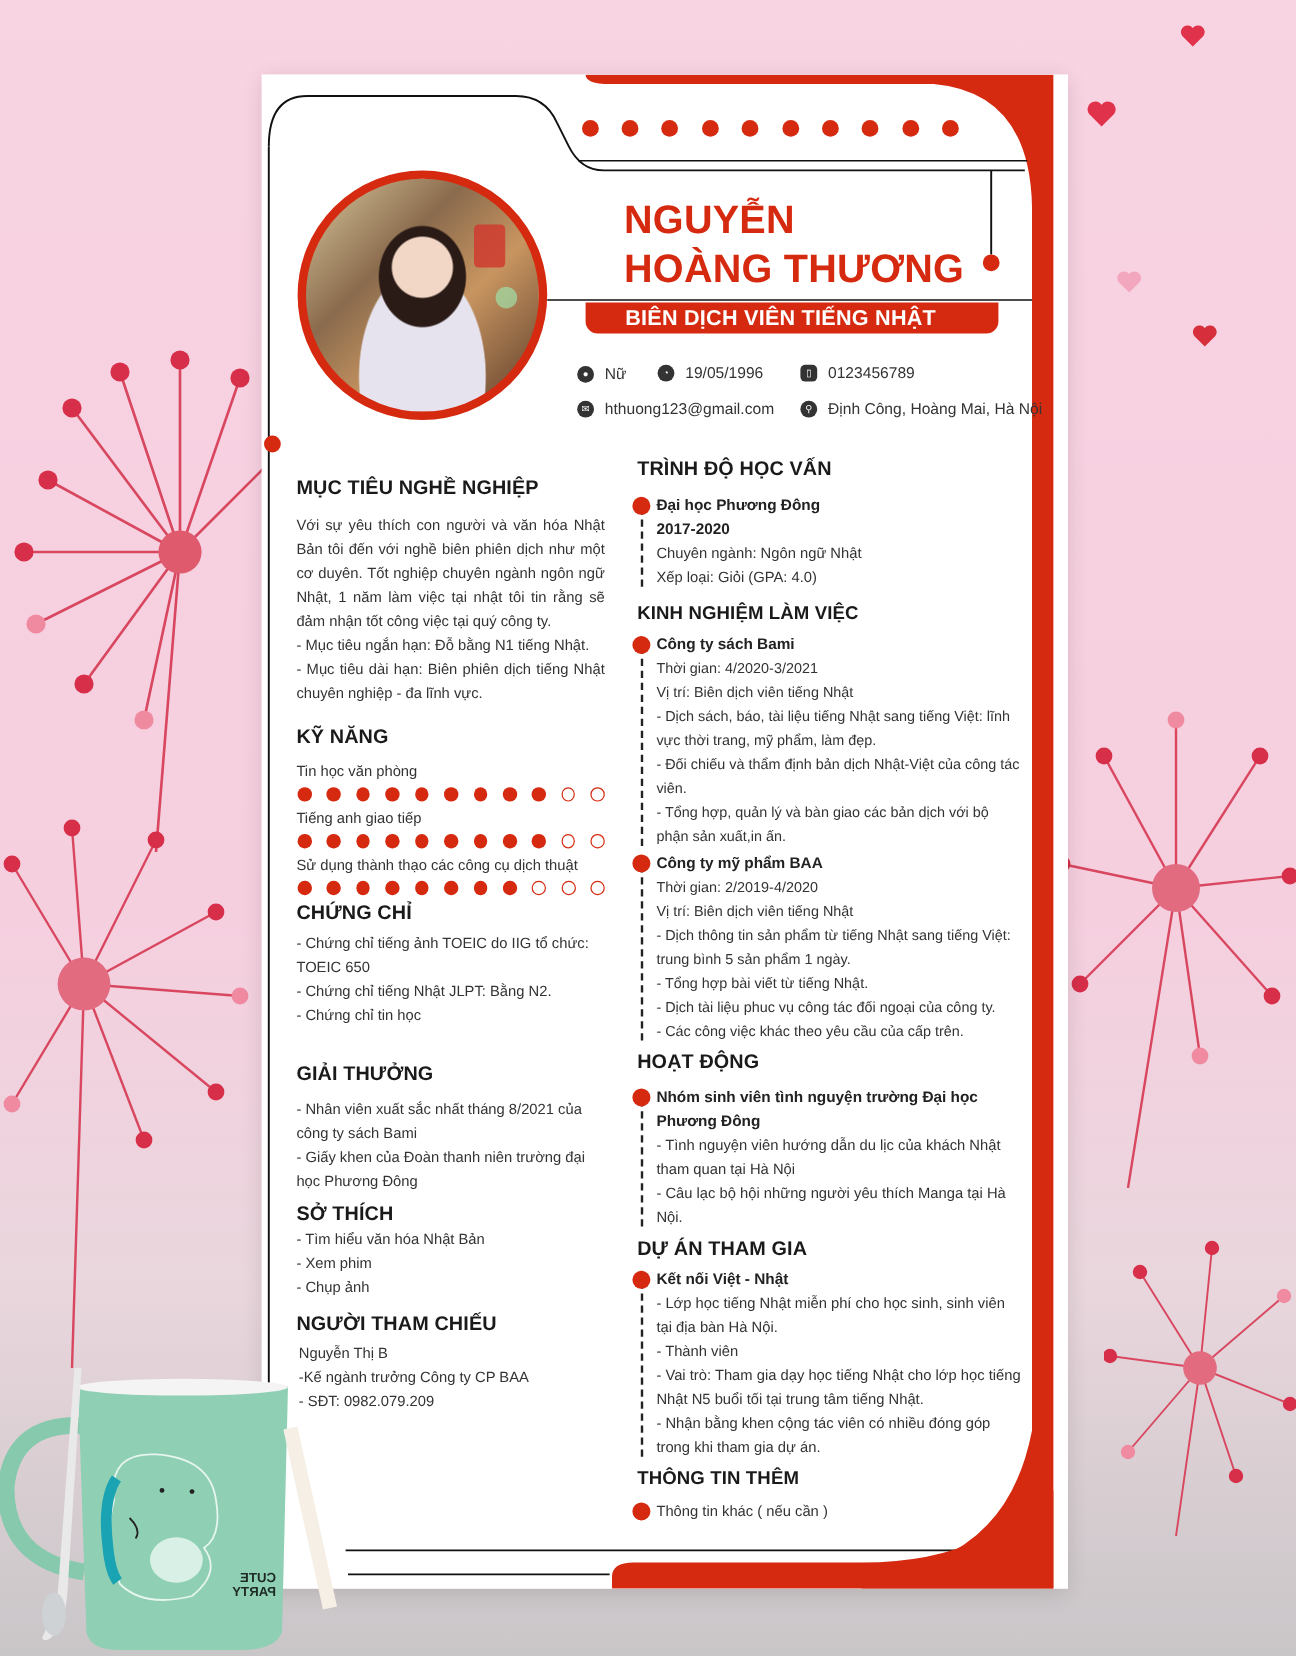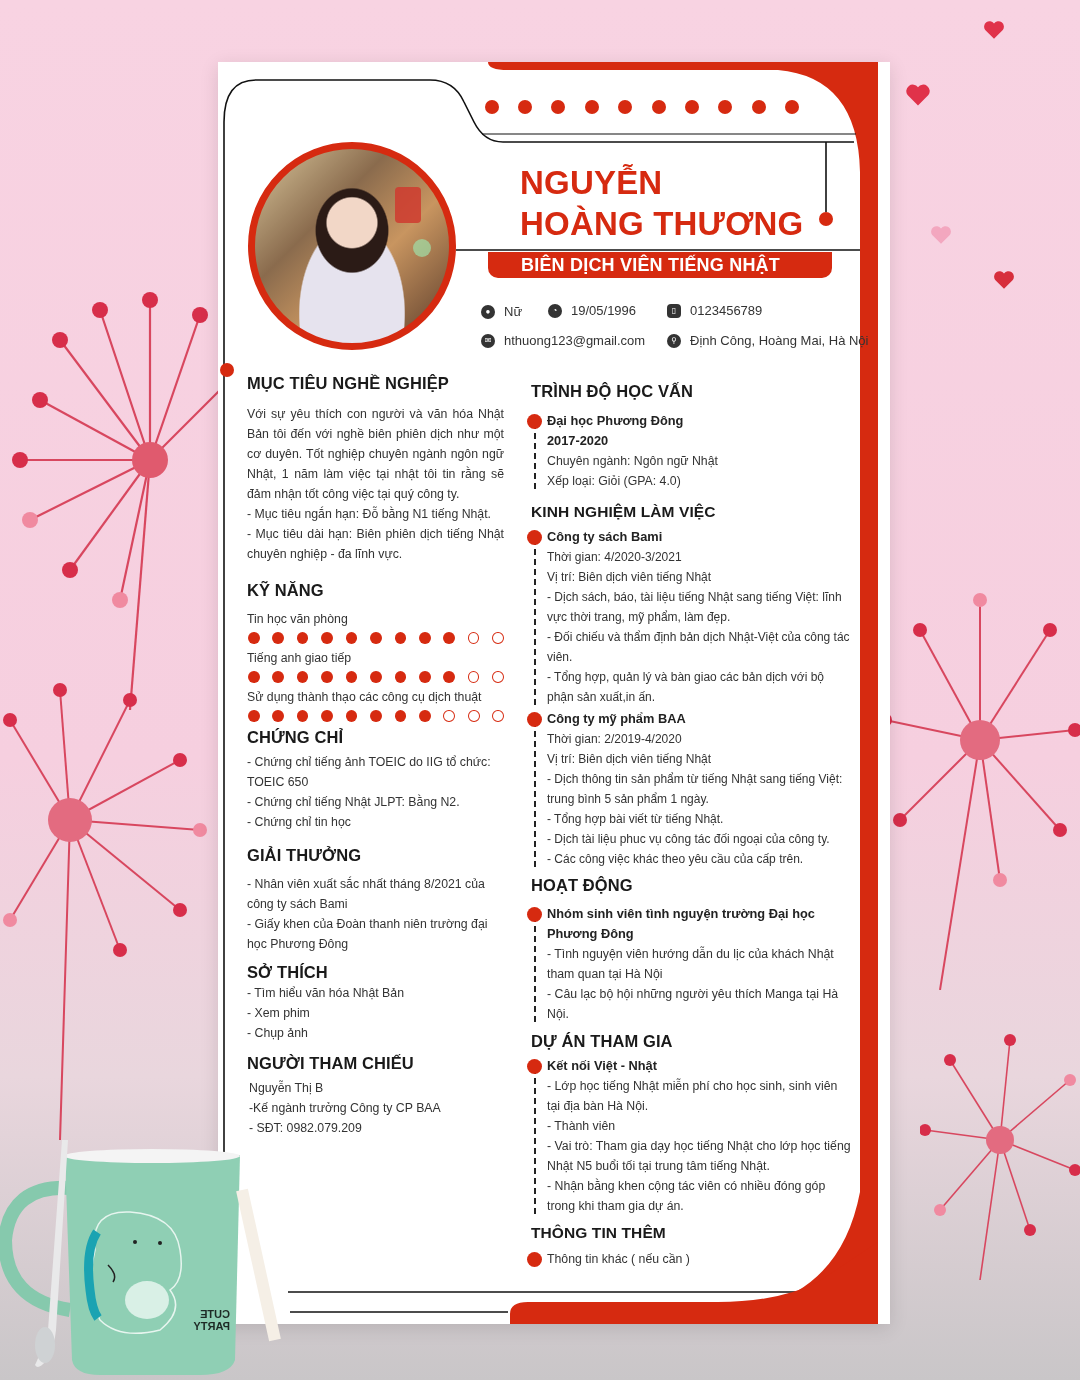--- a/index.html
+++ b/index.html
@@ -49,21 +49,21 @@
                 radial-gradient(ellipse at 50% 85%, #e6e3ee 0 38%, transparent 39%),
                 linear-gradient(135deg, #d9c79c 0%, #8a6b4d 35%, #c89560 60%, #5a3b2a 100%);
   }
   .avatar .deco1 { position: absolute; right: 28px; top: 38px; width: 26px; height: 36px; background: #cf3b2f; border-radius: 4px; opacity: .85; }
   .avatar .deco2 { position: absolute; right: 18px; top: 90px; width: 18px; height: 18px; background: #9fe0a8; border-radius: 50%; opacity: .7; }
 
   .contact { position: absolute; font-size: 13px; color: #333; display: flex; align-items: center; gap: 9px; }
   .contact .ico { width: 14px; height: 14px; border-radius: 50%; background: #333; color: #fff; display: inline-flex; align-items: center; justify-content: center; font-size: 8px; line-height: 1; }
 
   
-  .col-left { position: absolute; left: 29px; top: 308px; width: 257px; }
+  .col-left { position: absolute; left: 29px; top: 332px; width: 257px; }
   .col-right { position: absolute; left: 313px; top: 318px; width: 320px; }
 
   .sec-h { font-weight: 700; font-size: 16.5px; color: #1a1a1a; letter-spacing: 0.1px; line-height: 22px; }
   .para { font-size: 12.3px; line-height: 20px; color: #333; text-align: justify; }
   .line { font-size: 12.3px; line-height: 20px; color: #333; }
 
   .skill-label { font-size: 12.3px; line-height: 20px; color: #333; }
   .dots { display: flex; gap: 12.8px; margin: 3px 0 4px 1px; height: 12px; }
   .dot { width: 12px; height: 12px; border-radius: 50%; background: #d62a10; }
   .dot.off { background: transparent; border: 1.4px solid #d62a10; }
@@ -329,21 +329,21 @@
         </div>
       </div>
 
     <div class="sec-h" style="">CHỨNG CHỈ</div>
     <div style="margin-top:4px">
       <div class="line">- Chứng chỉ tiếng ảnh TOEIC do IIG tổ chức: TOEIC 650</div>
       <div class="line">- Chứng chỉ tiếng Nhật JLPT: Bằng N2.</div>
       <div class="line">- Chứng chỉ tin học</div>
     </div>
 
-    <div class="sec-h" style="margin-top:12px">GIẢI THƯỞNG</div>
+    <div class="sec-h" style="margin-top:28px">GIẢI THƯỞNG</div>
     <div style="margin-top:8px">
       <div class="line">- Nhân viên xuất sắc nhất tháng 8/2021 của công ty sách Bami</div>
       <div class="line">- Giấy khen của Đoàn thanh niên trường đại học Phương Đông</div>
     </div>
 
     <div class="sec-h" style="margin-top:7px">SỞ THÍCH</div>
     <div>
       <div class="line">- Tìm hiểu văn hóa Nhật Bản</div>
       <div class="line">- Xem phim</div>
       <div class="line">- Chụp ảnh</div>

